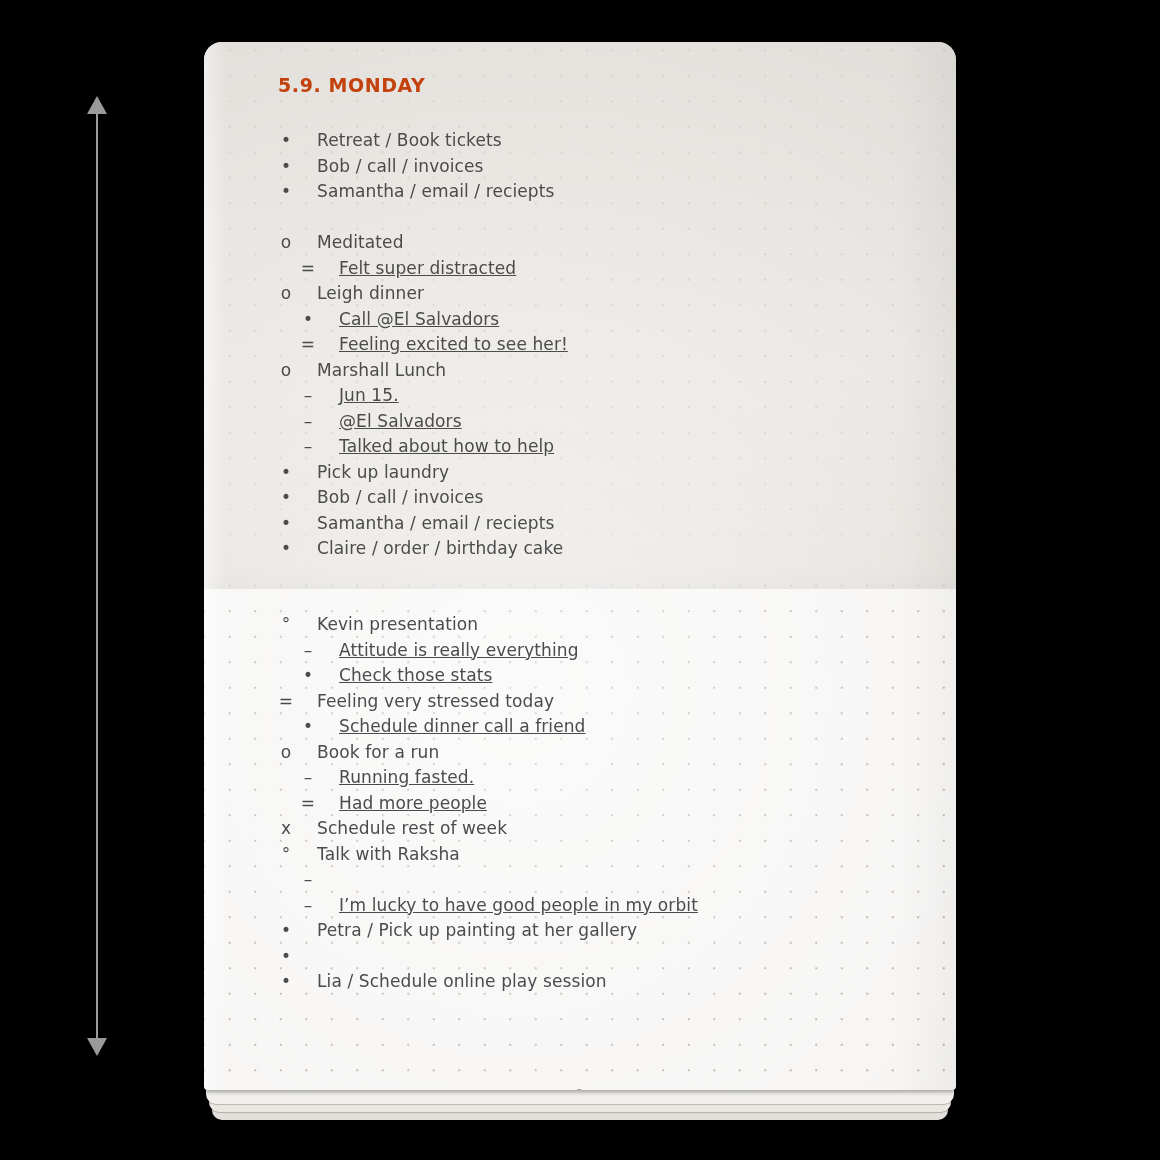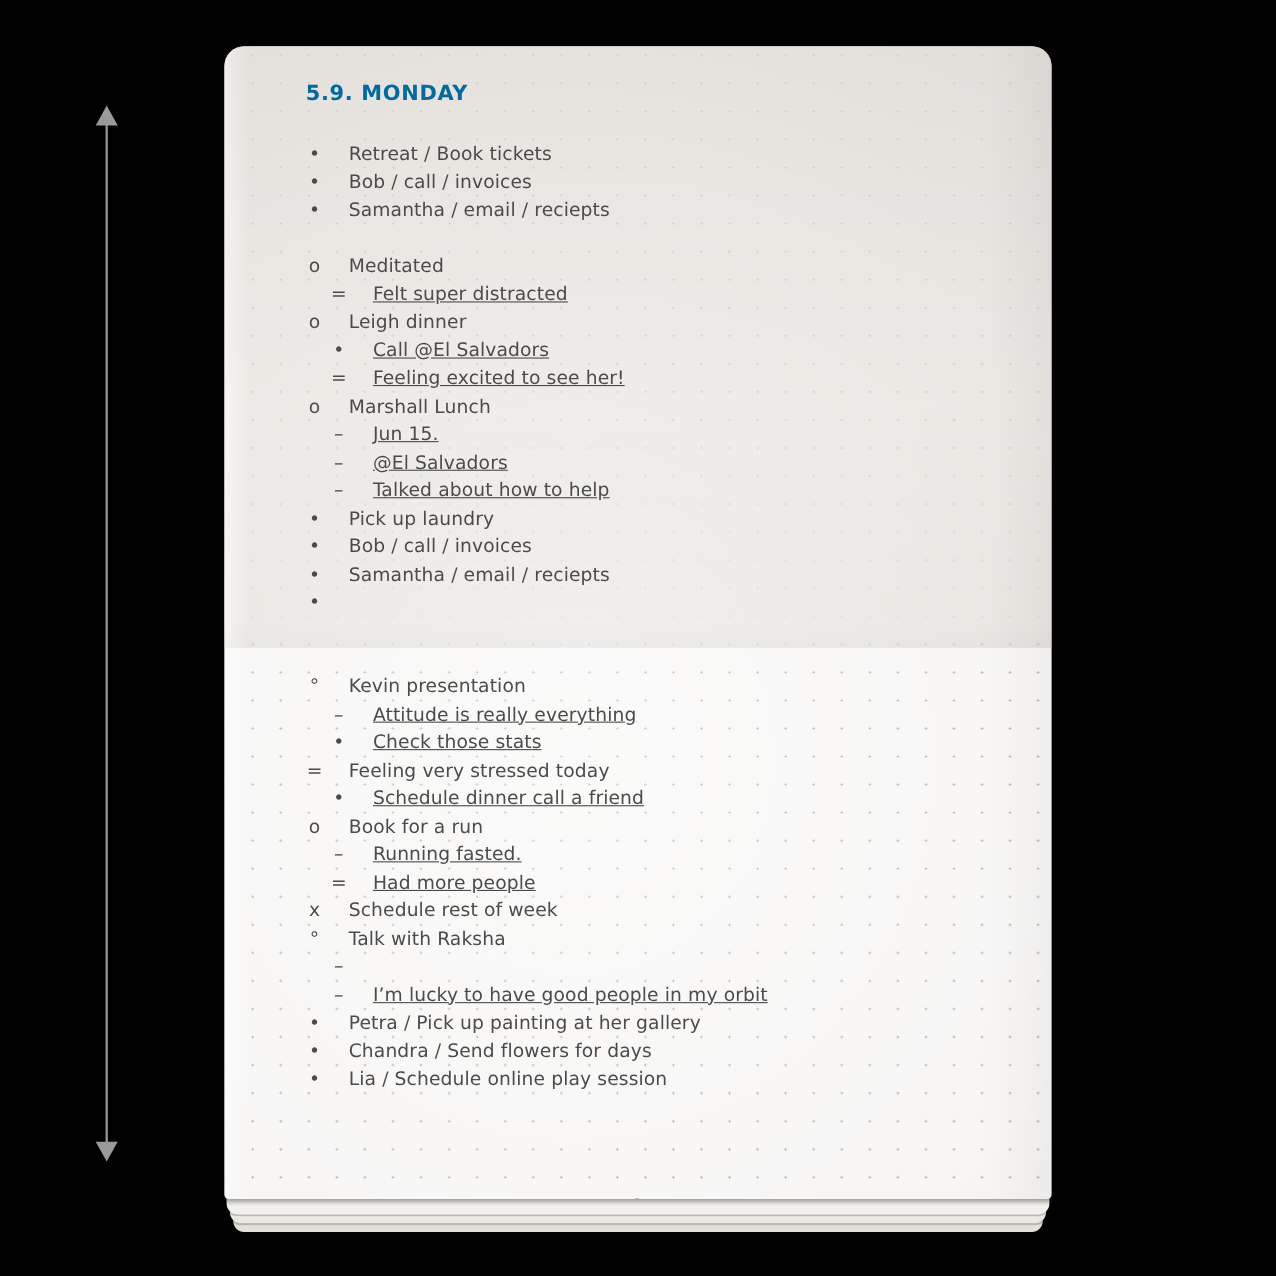--- a/index.html
+++ b/index.html
@@ -83,21 +83,21 @@
   }
 
   
   #content{
     position:absolute;left:0;top:0;width:100%;height:100%;
     font-family:"DejaVu Sans", sans-serif;
     color:#4b4b4b;
   }
   .day-title{
     position:absolute;left:74px;top:32px;
-    font-size:19px;letter-spacing:.6px;font-weight:600;color:#0369a1;
+    font-size:19px;letter-spacing:.6px;font-weight:600;color:#c2410c;
     white-space:nowrap;
   }
 
   .lines{position:absolute;left:0;right:0;}
   .lines.upper{top:86px;}
   .lines.lower{top:570px;}
 
   .line{
     position:relative;height:25.5px;line-height:25.5px;
     font-size:17px;color:#4b4b4b;white-space:nowrap;
@@ -202,20 +202,21 @@
           <div class="line lvl0">
             <span class="marker">•</span>
             <span class="txt">Bob / call / invoices</span>
           </div>
           <div class="line lvl0">
             <span class="marker">•</span>
             <span class="txt">Samantha / email / reciepts</span>
           </div>
           <div class="line lvl0">
             <span class="marker">•</span>
+            <span class="txt">Claire / order / birthday cake</span>
           </div>
         </div>
       <div class="lines lower" id="lower-lines">
           <div class="line lvl0">
             <span class="marker">°</span>
             <span class="txt">Kevin presentation</span>
           </div>
           <div class="line lvl1">
             <span class="marker">–</span>
             <span class="txt">Attitude is really everything</span>
@@ -258,21 +259,20 @@
           <div class="line lvl1">
             <span class="marker">–</span>
             <span class="txt">I’m lucky to have good people in my orbit</span>
           </div>
           <div class="line lvl0">
             <span class="marker">•</span>
             <span class="txt">Petra / Pick up painting at her gallery</span>
           </div>
           <div class="line lvl0">
             <span class="marker">•</span>
-            <span class="txt">Chandra / Send flowers for days</span>
           </div>
           <div class="line lvl0">
             <span class="marker">•</span>
             <span class="txt">Lia / Schedule online play session</span>
           </div>
         </div>
 
       <div class="page-number">2</div>
     </div>
   </div>

